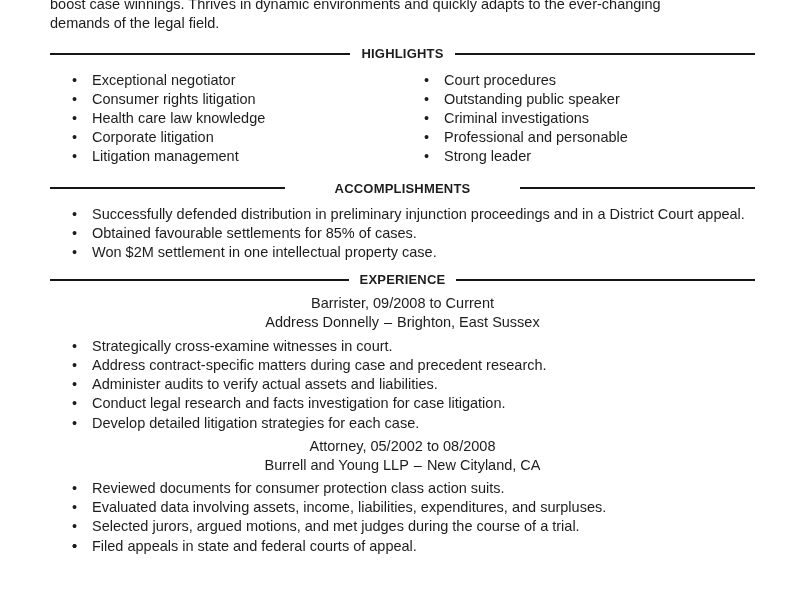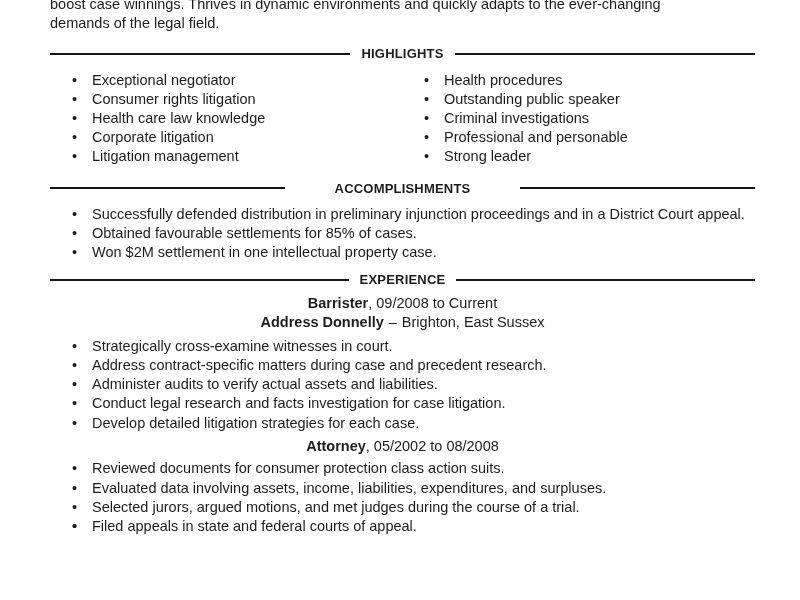--- a/index.html
+++ b/index.html
@@ -43,21 +43,21 @@
   .blist.right li { padding-left: 36px; }
   .blist.right .dot { left: 16px; }
 
   .blist.wide { margin-top: 7px; width: 700px; }
 
   
   .job { text-align: center; }
   .job.job-1 { margin-top: 4px; }
   .job.job-2 { margin-top: 4px; }
   .job-line { line-height: 19.6px; }
-  .b { font-weight: bold; }
+  .b { font-weight: normal; }
   .sep { margin: 0 5px; }
   .job .blist { text-align: left; width: 700px; }
   .job.job-1 .blist { margin-top: 4px; }
   .job.job-2 .blist { margin-top: 3px; }
 </style>
 </head>
 <body>
 
 <div class="page">
 
@@ -74,21 +74,21 @@
 
   <div class="cols">
     <ul class="blist">
       <li><span class="dot">•</span><span>Exceptional negotiator</span></li>
       <li><span class="dot">•</span><span>Consumer rights litigation</span></li>
       <li><span class="dot">•</span><span>Health care law knowledge</span></li>
       <li><span class="dot">•</span><span>Corporate litigation</span></li>
       <li><span class="dot">•</span><span>Litigation management</span></li>
     </ul>
     <ul class="blist right">
-      <li><span class="dot">•</span><span>Health procedures</span></li>
+      <li><span class="dot">•</span><span>Court procedures</span></li>
       <li><span class="dot">•</span><span>Outstanding public speaker</span></li>
       <li><span class="dot">•</span><span>Criminal investigations</span></li>
       <li><span class="dot">•</span><span>Professional and personable</span></li>
       <li><span class="dot">•</span><span>Strong leader</span></li>
     </ul>
   </div>
 
   <div class="sec-header h-accomplishments">
     <span class="rule"></span>
     <span class="sec-title">ACCOMPLISHMENTS</span>
@@ -114,20 +114,21 @@
       <li><span class="dot">•</span><span>Strategically cross-examine witnesses in court.</span></li>
       <li><span class="dot">•</span><span>Address contract-specific matters during case and precedent research.</span></li>
       <li><span class="dot">•</span><span>Administer audits to verify actual assets and liabilities.</span></li>
       <li><span class="dot">•</span><span>Conduct legal research and facts investigation for case litigation.</span></li>
       <li><span class="dot">•</span><span>Develop detailed litigation strategies for each case.</span></li>
     </ul>
   </div>
 
   <div class="job job-2">
     <div class="job-line"><span class="b">Attorney</span><span>, 05/2002 to 08/2008</span></div>
+    <div class="job-line"><span class="b">Burrell and Young LLP</span><span class="sep">–</span><span>New Cityland, CA</span></div>
     <ul class="blist">
       <li><span class="dot">•</span><span>Reviewed documents for consumer protection class action suits.</span></li>
       <li><span class="dot">•</span><span>Evaluated data involving assets, income, liabilities, expenditures, and surpluses.</span></li>
       <li><span class="dot">•</span><span>Selected jurors, argued motions, and met judges during the course of a trial.</span></li>
       <li><span class="dot">•</span></li>
       <li><span class="dot">•</span><span>Filed appeals in state and federal courts of appeal.</span></li>
     </ul>
   </div>
 
 </div>

